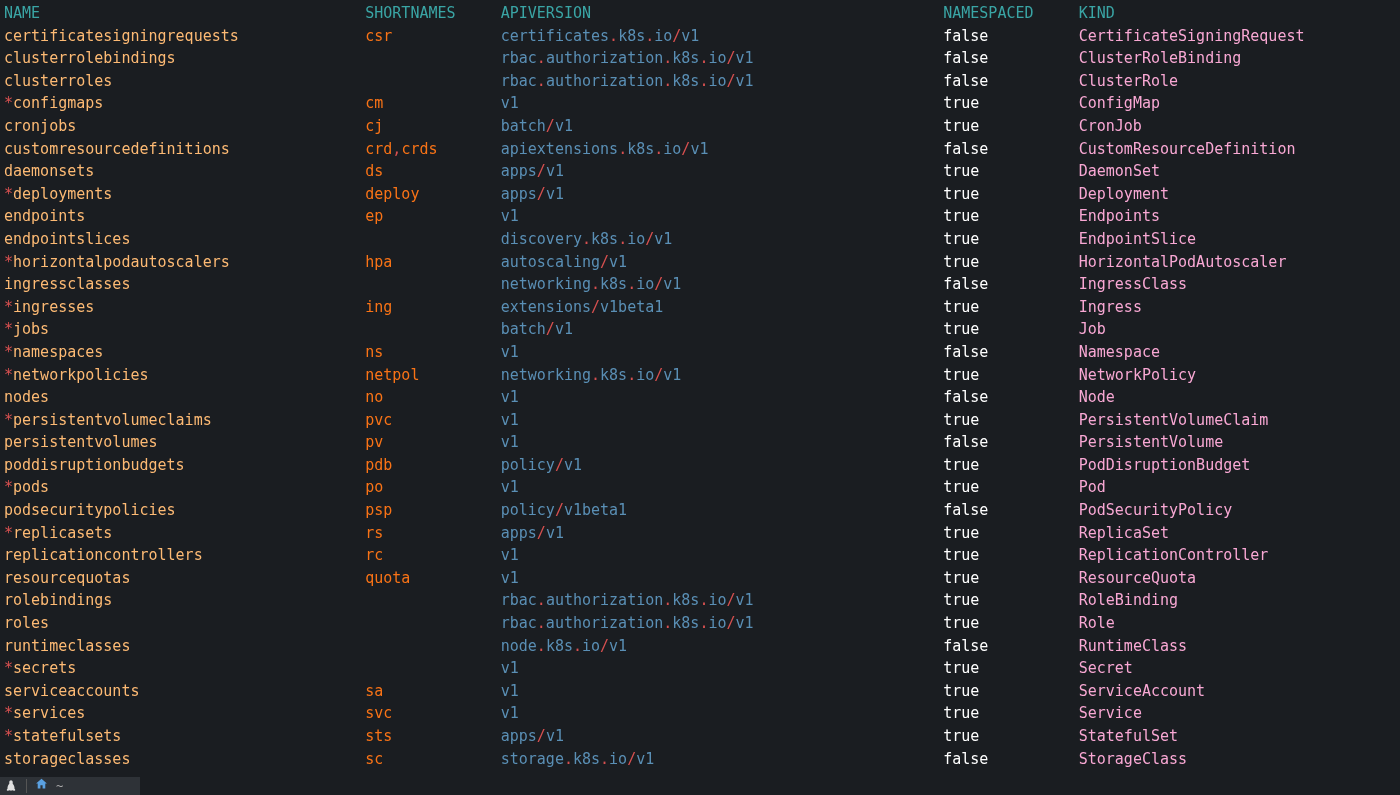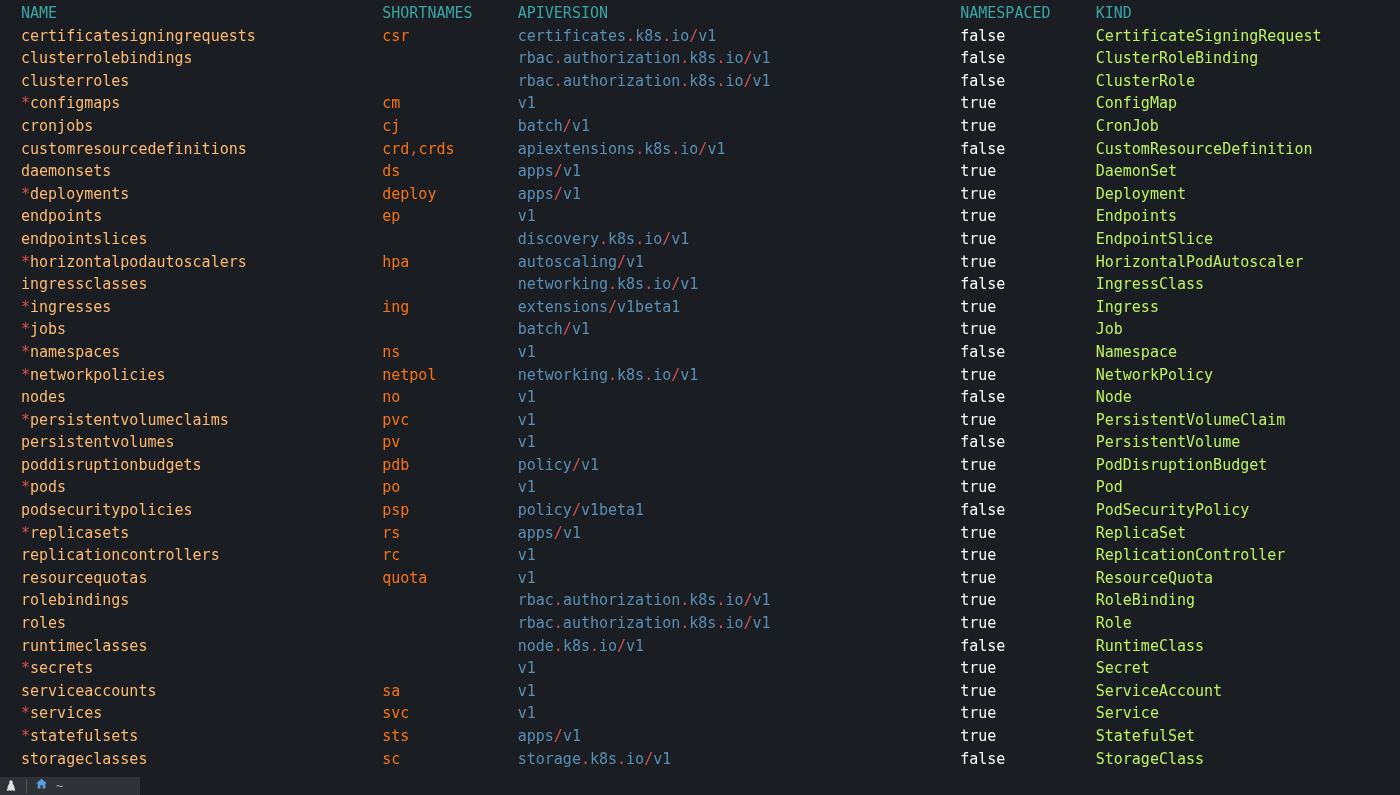--- a/index.html
+++ b/index.html
@@ -10,28 +10,27 @@
     line-height: 22.6px;
     color: #5a8fb5;
     width: 1400px;
     height: 795px;
     overflow: hidden;
     position: relative;
   }
   .terminal {
     padding: 2px 4px;
     white-space: pre;
-    margin-left: 17px;
   }
   .header { color: #3aa5a5; }
   .name { color: #fdba74; }
   .short { color: #f97316; }
   .api { color: #5a8fb5; }
   .ns { color: #ffffff; }
-  .kind { color: #bef264; }
+  .kind { color: #f9a8d4; }
   .star { color: #d85050; }
   .red { color: #d85050; }
   .taskbar {
     position: absolute;
     left: 0;
     bottom: 0;
     height: 18px;
     width: 140px;
     background: #2e3237;
     display: flex;

